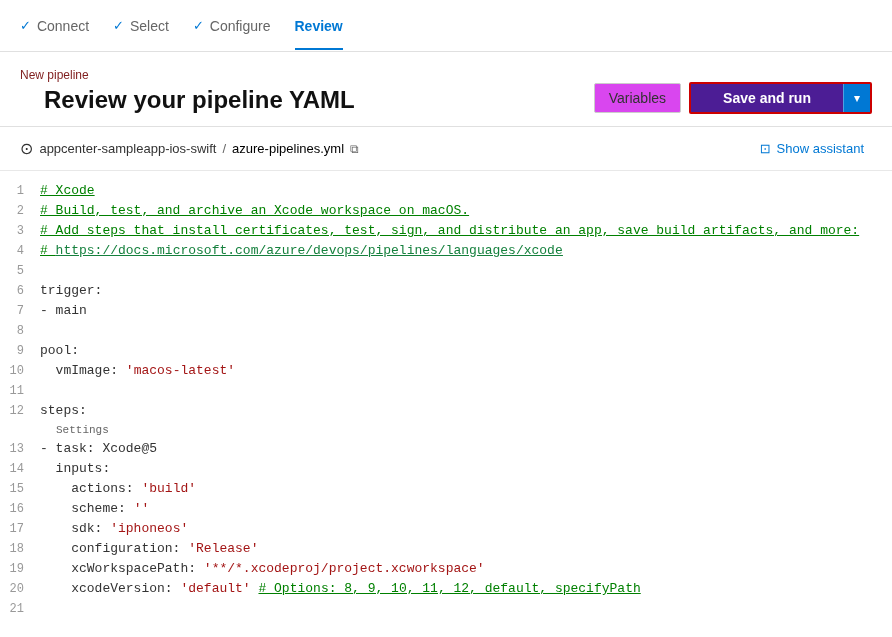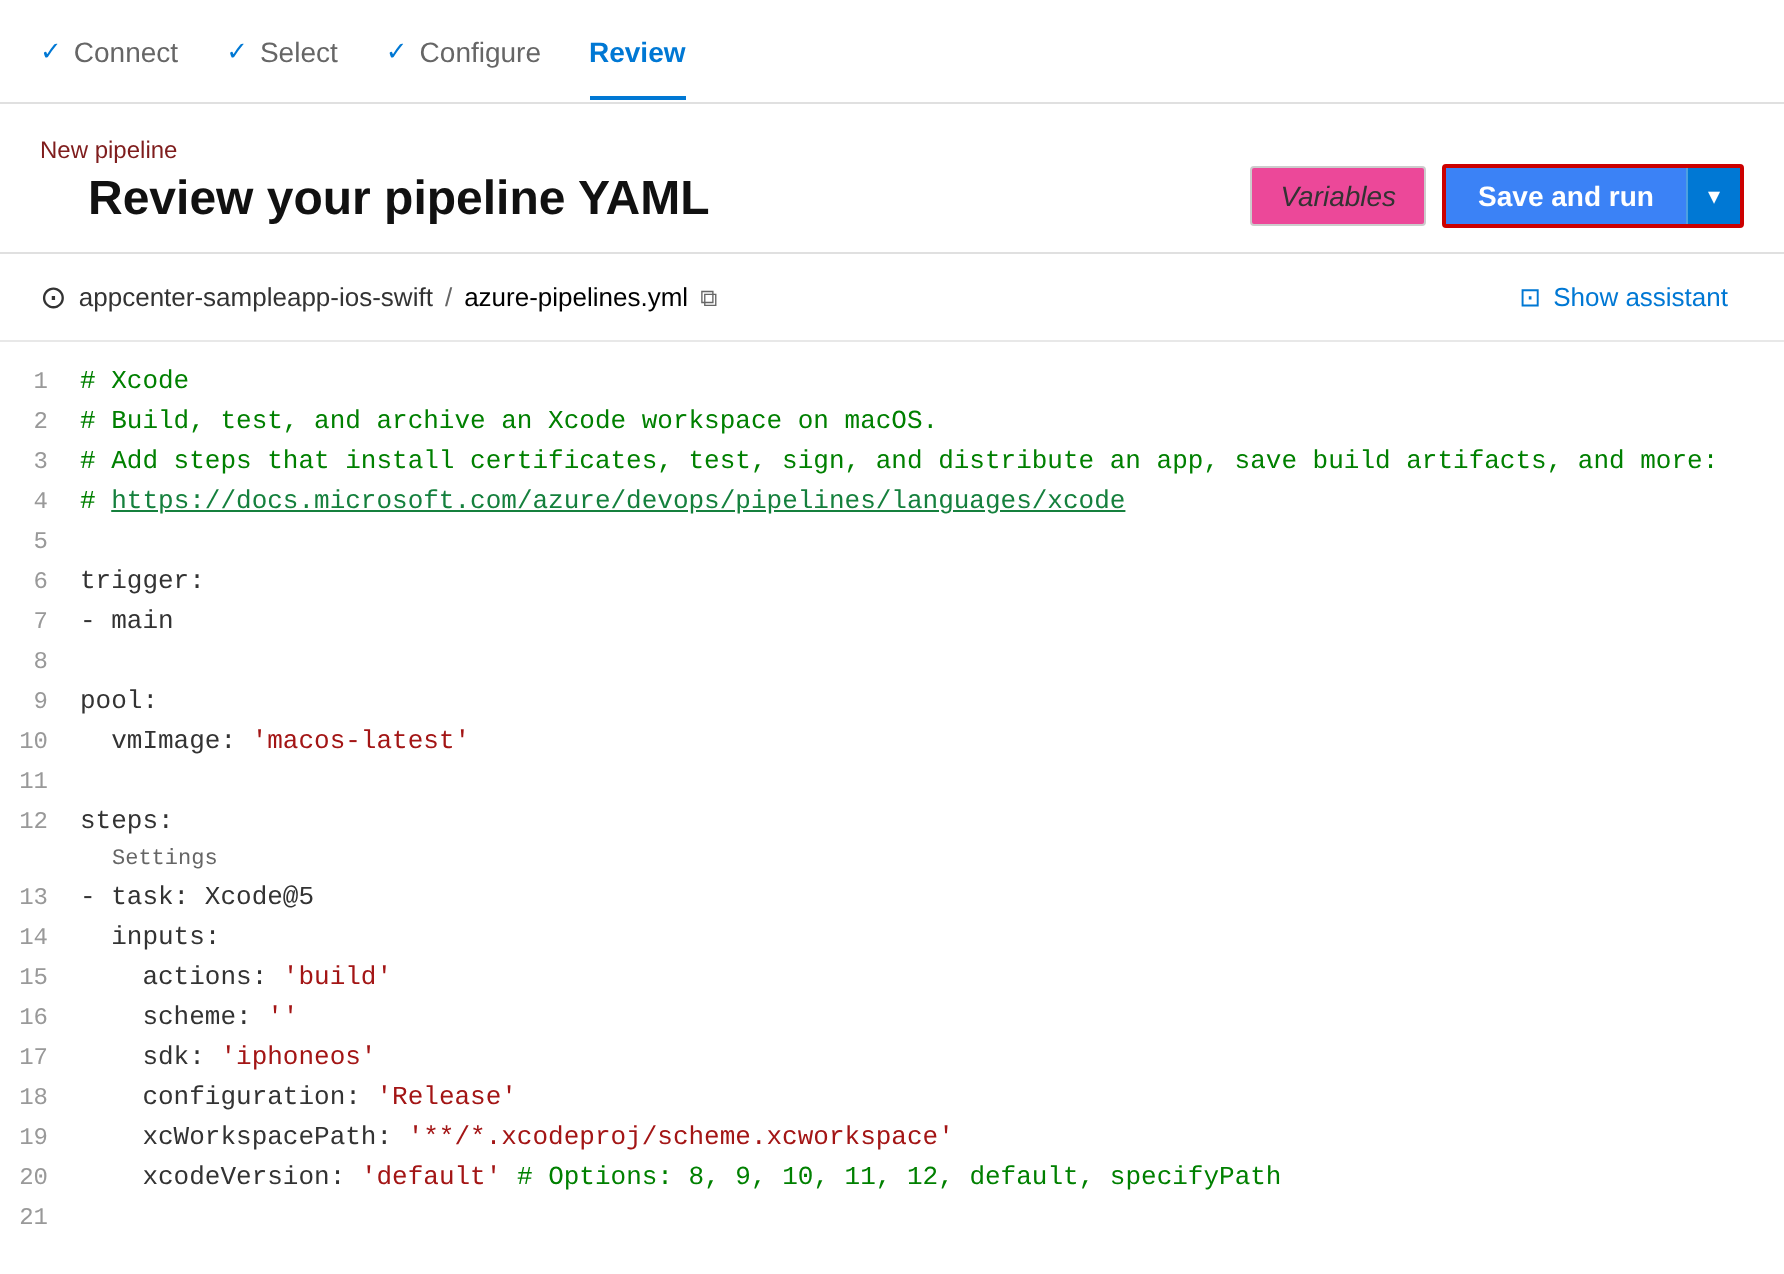--- a/index.html
+++ b/index.html
@@ -61,36 +61,35 @@
       margin-left: 24px;
     }
     .header-right {
       display: flex;
       align-items: center;
       gap: 8px;
     }
     .btn-variables {
       padding: 6px 14px;
       border: 1px solid #ccc;
-      background: #ec4899;
+      background: #d946ef;
       color: #333;
       cursor: pointer;
       font-size: 14px;
       border-radius: 2px;
-      font-style: italic;
     }
     .btn-save-run-group {
       display: flex;
       align-items: stretch;
       border: 2px solid #c00;
       border-radius: 2px;
     }
     .btn-save-run {
-      padding: 6px 16px;
-      background: #3b82f6;
+      padding: 6px 32px;
+      background: #4c1d95;
       color: #fff;
       border: none;
       cursor: pointer;
       font-size: 14px;
       font-weight: 600;
     }
     .btn-save-run-dropdown {
       padding: 6px 10px;
       background: #0078d4;
       color: #fff;
@@ -155,21 +154,21 @@
       padding-right: 16px;
       color: #999;
       font-size: 12px;
       user-select: none;
     }
     .line-content {
       color: #333;
       white-space: pre;
       flex: 1;
     }
-    .line-content .comment { color: #008000; }
+    .line-content .comment { color: #008000; text-decoration: underline; }
     .line-content .link { color: #15803d; text-decoration: underline; }
     .line-content .string { color: #a31515; }
     .settings-label {
       font-size: 11px;
       color: #666;
       padding-left: 56px;
       line-height: 18px;
     }
   </style>
 </head>
@@ -310,21 +309,21 @@
     <span class="line-content">    sdk: <span class="string">'iphoneos'</span></span>
   </div>
 
   <div class="code-line">
     <span class="line-num">18</span>
     <span class="line-content">    configuration: <span class="string">'Release'</span></span>
   </div>
 
   <div class="code-line">
     <span class="line-num">19</span>
-    <span class="line-content">    xcWorkspacePath: <span class="string">'**/*.xcodeproj/scheme.xcworkspace'</span></span>
+    <span class="line-content">    xcWorkspacePath: <span class="string">'**/*.xcodeproj/project.xcworkspace'</span></span>
   </div>
 
   <div class="code-line">
     <span class="line-num">20</span>
     <span class="line-content">    xcodeVersion: <span class="string">'default'</span> <span class="comment"># Options: 8, 9, 10, 11, 12, default, specifyPath</span></span>
   </div>
 
   <div class="code-line">
     <span class="line-num">21</span>
     <span class="line-content"></span>

